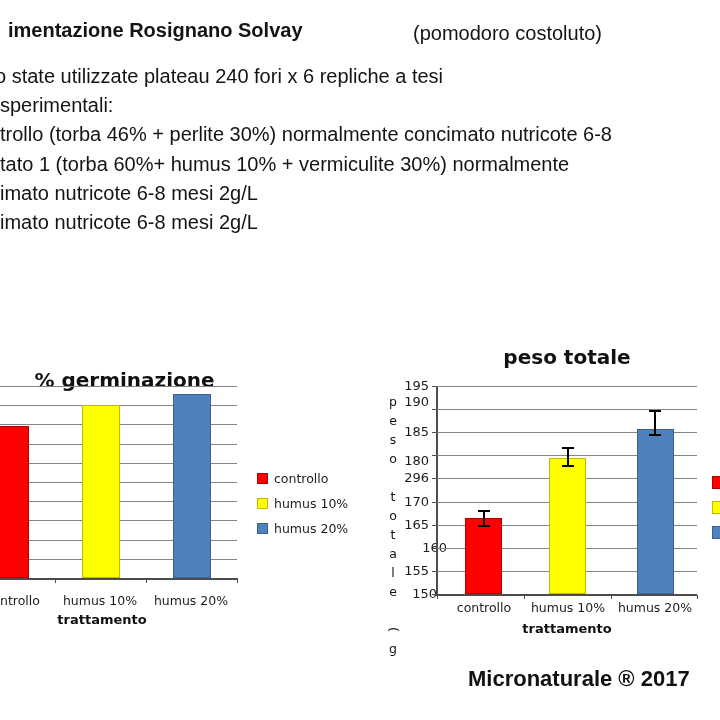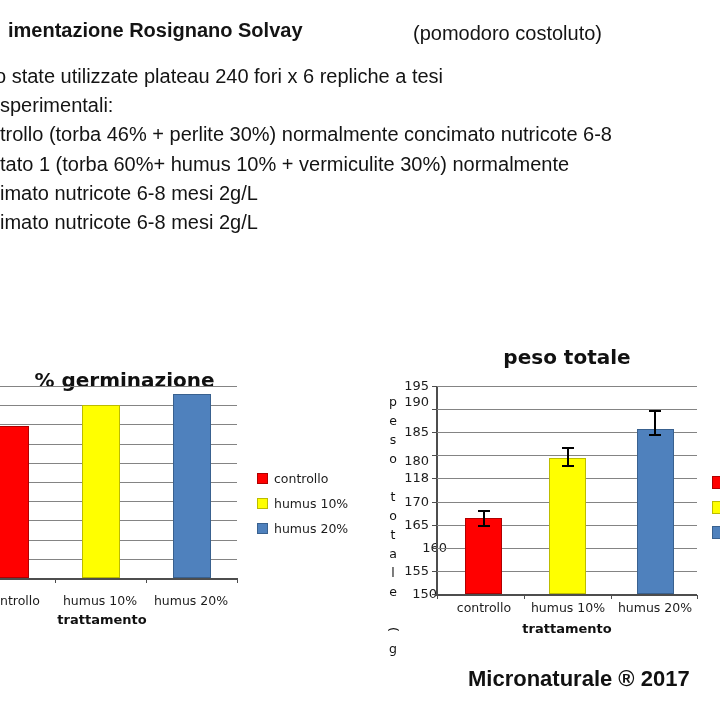--- a/index.html
+++ b/index.html
@@ -103,21 +103,21 @@
       <div class="vchar">e</div>
       <div class="vchar">&nbsp;</div>
       <div class="vchar rot">(</div>
       <div class="vchar">g</div>
     </div>
   <div id="peso-yticks">
       <div class="ytick" style="left: 397px; top: 378px; position: absolute;">195</div>
       <div class="ytick" style="left: 397px; top: 394px; position: absolute;">190</div>
       <div class="ytick" style="left: 397px; top: 424.222px; position: absolute;">185</div>
       <div class="ytick" style="left: 397px; top: 453px; position: absolute;">180</div>
-      <div class="ytick" style="left: 397px; top: 470.444px; position: absolute;">118</div>
+      <div class="ytick" style="left: 397px; top: 470.444px; position: absolute;">296</div>
       <div class="ytick" style="left: 397px; top: 493.556px; position: absolute;">170</div>
       <div class="ytick" style="left: 397px; top: 516.667px; position: absolute;">165</div>
       <div class="ytick" style="left: 415px; top: 539.778px; position: absolute;">160</div>
       <div class="ytick" style="left: 397px; top: 562.889px; position: absolute;">155</div>
       <div class="ytick" style="left: 397px; top: 586px; position: absolute; margin-left: 8px;">150</div>
     </div>
   <div class="plot" id="peso-plot" style="left:437px;top:386px;width:260px;height:208px;">
     <div class="axis" style="left:-1px;top:0;width:1.5px;height:209px;"></div>
     <div class="axis" style="left:-1px;top:208px;width:261px;height:2px;"></div>
   <div class="gridline" style="top: 0px;"></div>

